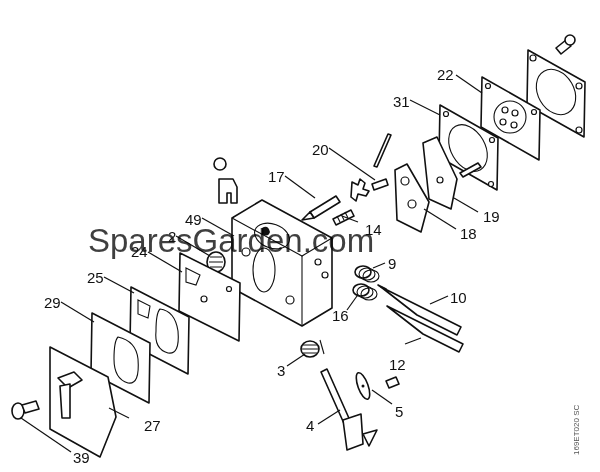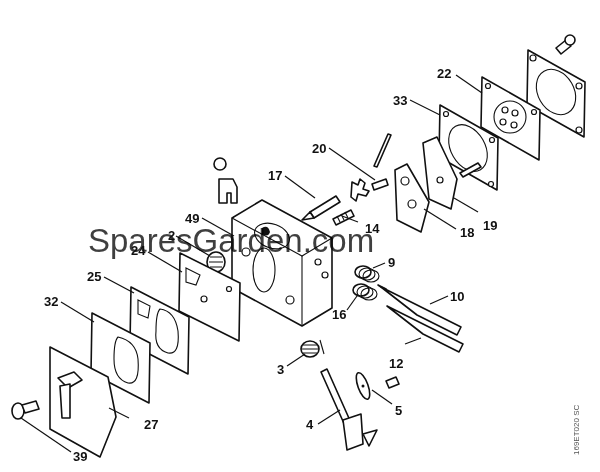--- a/index.html
+++ b/index.html
@@ -5,21 +5,21 @@
     html, body { margin: 0; padding: 0; background: #ffffff; }
     body { width: 600px; height: 472px; overflow: hidden; position: relative;
       font-family: "Liberation Sans", sans-serif; }
     #stage { position: absolute; left: 0; top: 0; width: 600px; height: 472px; }
     svg { position: absolute; left: 0; top: 0; }
     .part { fill: #ffffff; stroke: #111; stroke-width: 1.6; stroke-linejoin: round; }
     .thin { fill: none; stroke: #111; stroke-width: 1.1; }
     .hole { fill: #ffffff; stroke: #111; stroke-width: 1.2; }
     .dark { fill: #111; }
     .leader { stroke: #111; stroke-width: 1.2; fill: none; }
-    .callout { position: absolute; font-weight: bold; font-size: 13px; color: #111;
+    .callout { position: absolute; font-weight: normal; font-size: 15px; color: #111;
       line-height: 1; white-space: nowrap; text-align: right; }
     .watermark { position: absolute; left: 88px; top: 222px; font-size: 33px;
       color: #000000; opacity: 0.75; letter-spacing: 0px; pointer-events: none;
       font-family: "Liberation Sans", sans-serif; }
     .code { position: absolute; left: 572px; top: 455px; font-size: 8px; color: #555;
       transform: rotate(-90deg); transform-origin: 0 0; white-space: nowrap; }
   </style>
 </head>
 <body>
 
@@ -196,32 +196,32 @@
       <path class="leader" d="M392 404 l-20 -14"></path>
       <path class="leader" d="M129 418 l-20 -10"></path>
       <path class="leader" d="M318 424 l22 -14"></path>
       <path class="leader" d="M71 452 l-50 -34"></path>
     </g>
   </svg>
 
   <div class="watermark">SparesGarden.com</div>
 
   <span class="callout" style="left:437px;top:67px">22</span>
-  <span class="callout" style="left:393px;top:94px">33</span>
+  <span class="callout" style="left:393px;top:94px">31</span>
   <span class="callout" style="left:312px;top:142px">20</span>
   <span class="callout" style="left:268px;top:169px">17</span>
   <span class="callout" style="left:185px;top:212px">49</span>
   <span class="callout" style="left:365px;top:222px">14</span>
-  <span class="callout" style="left:483px;top:219px">19</span>
+  <span class="callout" style="left:483px;top:209px">19</span>
   <span class="callout" style="left:460px;top:226px">18</span>
   <span class="callout" style="left:168px;top:229px">2</span>
   <span class="callout" style="left:131px;top:244px">24</span>
   <span class="callout" style="left:388px;top:256px">9</span>
   <span class="callout" style="left:87px;top:270px">25</span>
-  <span class="callout" style="left:44px;top:295px">32</span>
+  <span class="callout" style="left:44px;top:295px">29</span>
   <span class="callout" style="left:450px;top:290px">10</span>
   <span class="callout" style="left:332px;top:308px">16</span>
   <span class="callout" style="left:389px;top:357px">12</span>
   <span class="callout" style="left:277px;top:363px">3</span>
   <span class="callout" style="left:395px;top:404px">5</span>
   <span class="callout" style="left:144px;top:418px">27</span>
   <span class="callout" style="left:306px;top:418px">4</span>
   <span class="callout" style="left:73px;top:450px">39</span>
 
   <div class="code">169ET020 SC</div>

